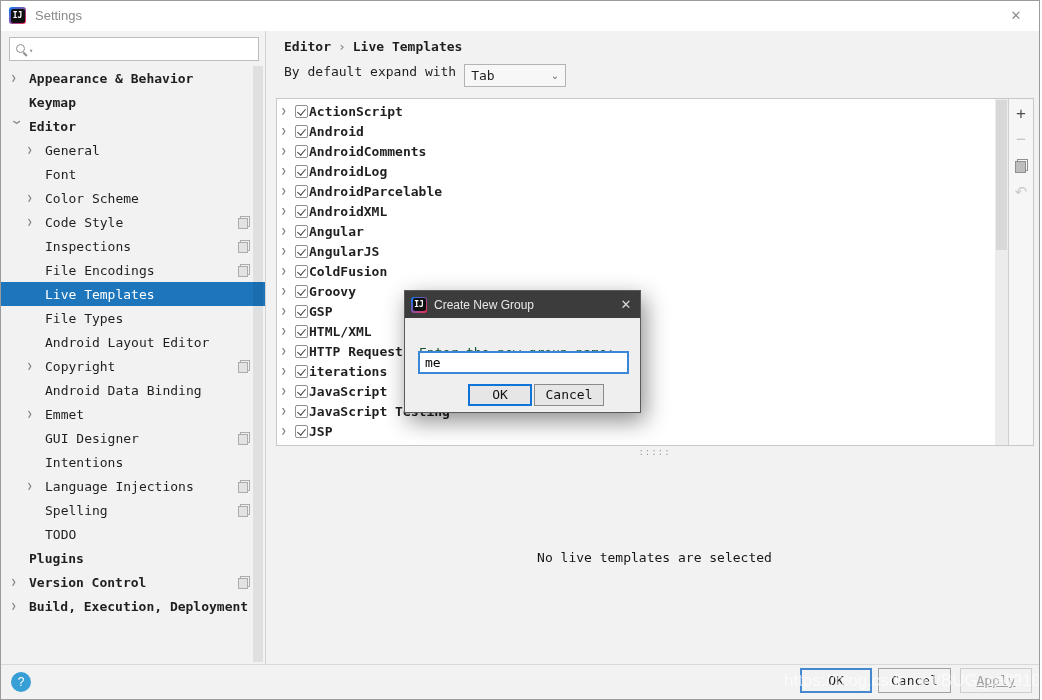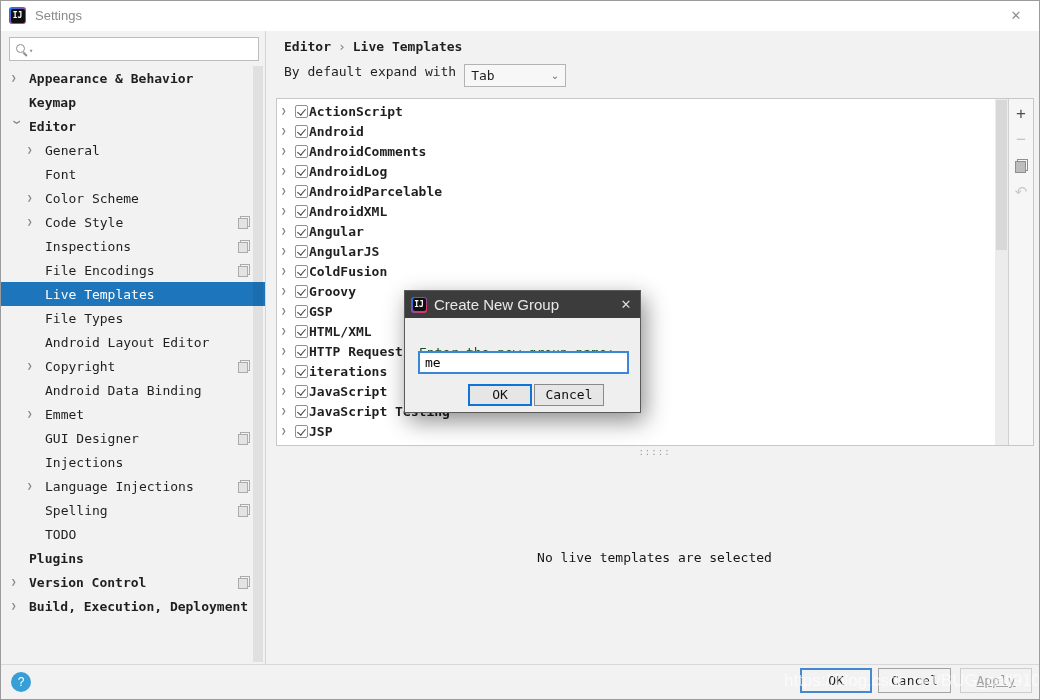--- a/index.html
+++ b/index.html
@@ -110,21 +110,21 @@
   #btn-cancel-main { left:877px; width:73px; }
   #btn-apply-main { left:959px; width:72px;text-decoration:underline; }
   .watermark { position:absolute; right:2px; top:6px; font-family:"Liberation Sans",sans-serif;
                font-size:17px; color:rgba(255,255,255,0.65); white-space:nowrap; pointer-events:none; }
 
   
   .dialog { position:absolute; left:403px; top:289px; width:237px; background:#efefef;
             border:1px solid #5a5a5a; box-shadow:4px 8px 22px rgba(0,0,0,0.45); z-index:50; }
   .dlg-titlebar { height:27px; background:#3c3c3c; display:flex; align-items:center; padding-left:6px; }
   .dlg-titlebar .app-icon { position:static; width:16px; height:16px; flex:0 0 16px; }
-  .dlg-title { margin-left:7px; color:#e8e8e8; font-family:"Liberation Sans",sans-serif; font-size:15px; }
+  .dlg-title { margin-left:7px; color:#e8e8e8; font-family:"Liberation Sans",sans-serif; font-size:12px; }
   .dlg-close { margin-left:auto; width:28px; height:27px; color:#dcdcdc; text-align:center;
                line-height:27px; font-size:13px; cursor:pointer; font-family:"Liberation Sans",sans-serif; }
   .dlg-body { position:relative; height:94px; }
   .dlg-label { position:absolute; left:14px; top:27px; color:#14532d; }
   .dlg-input { position:absolute; left:13px; top:33px; width:211px; height:23px;
                border:2px solid #3a87d8; background:#fff; padding:4px 5px;
                font-family:"DejaVu Sans Mono",monospace; font-size:13px; outline:none; }
   .dlg-btn { position:absolute; top:66px; height:22px; background:#e6e6e6;
              font-family:"DejaVu Sans Mono",monospace; font-size:13px; color:#111;
              text-align:center; cursor:pointer; }
@@ -226,21 +226,21 @@
     <span class="t-label">Emmet</span>
     <span class="copy-ic hidden"></span>
   </div>
         <div class="tree-row lvl1">
     <span class="chevron hidden">❯</span>
     <span class="t-label">GUI Designer</span>
     <span class="copy-ic"></span>
   </div>
         <div class="tree-row lvl1">
     <span class="chevron hidden">❯</span>
-    <span class="t-label">Injections</span>
+    <span class="t-label">Intentions</span>
     <span class="copy-ic hidden"></span>
   </div>
         <div class="tree-row lvl1">
     <span class="chevron">❯</span>
     <span class="t-label">Language Injections</span>
     <span class="copy-ic"></span>
   </div>
         <div class="tree-row lvl1">
     <span class="chevron hidden">❯</span>
     <span class="t-label">Spelling</span>

